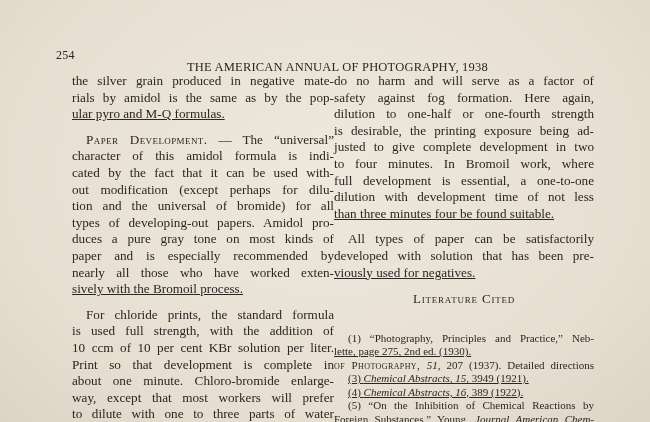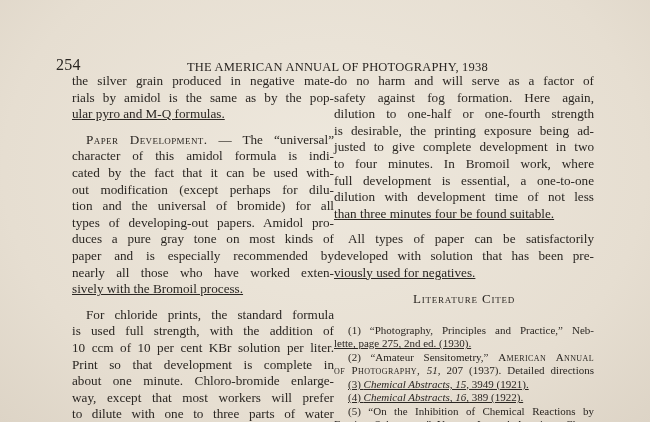--- a/index.html
+++ b/index.html
@@ -8,35 +8,35 @@
       background: #e9e2d6;
       background-image: radial-gradient(ellipse at 50% 40%, #eee8dd 0%, #e6ded1 70%, #ddd4c6 100%);
       font-family: "Liberation Serif", "DejaVu Serif", serif;
       color: #2a2622;
       position: relative;
     }
     .header {
       position: absolute; top: 44px; left: 56px; width: 560px;
       font-size: 12.5px; letter-spacing: 0.2px;
     }
-    .page-num { position: absolute; left: 0; top: 12px; font-size: 16px; }
+    .page-num { position: absolute; left: 0; top: 4px; font-size: 12px; }
     .running-title { position: absolute; left: 131px; top: 16px; font-size: 12.5px; }
     .col {
       position: absolute; top: 73px; font-size: 13.2px; line-height: 16.6px;
       text-align: justify;
     }
     .col-left { left: 72px; width: 262px; }
     .col-right { left: 334px; width: 260px; }
     .line { display: block; white-space: nowrap; text-align: justify; text-align-last: justify; height: 16.6px; }
     .line.last { text-align-last: left; text-decoration: underline; }
     .indent { padding-left: 14px; margin-top: 9px; }
     .sc { font-variant: small-caps; letter-spacing: 0.4px; }
     .heading {
       text-align: center; font-variant: small-caps; letter-spacing: 0.8px;
-      font-size: 13px; margin-top: 10px; margin-bottom: 16px; display: block;
+      font-size: 13px; margin-top: 10px; margin-bottom: 24px; display: block;
     }
     .refs { font-size: 11px; line-height: 13.5px; }
     .refs .line { height: 13.5px; }
     .ref-indent { padding-left: 14px; }
     i { font-style: italic; }
   </style>
 </head>
 <body>
 
 <div class="header">
@@ -85,21 +85,20 @@
   <span class="line indent">All types of paper can be satisfactorily</span>
   <span class="line">developed with solution that has been pre-</span>
   <span class="line last">viously used for negatives.</span>
 
   <span class="heading">Literature Cited</span>
 
   <div class="refs">
     <span class="line ref-indent">(1) “Photography, Principles and Practice,” Neb-</span>
     <span class="line last">lette, page 275, 2nd ed. (1930).</span>
 
-    <span class="line ref-indent"><span>(2) “Amateur Sensitometry,” </span><span class="sc">American Annual</span></span>
     <span class="line"><span class="sc">of Photography, </span><i>51</i><span>, 207 (1937). Detailed directions</span></span>
 
     <span class="line last ref-indent"><span>(3) </span><i>Chemical Abstracts, 15,</i><span> 3949 (1921).</span></span>
 
     <span class="line last ref-indent"><span>(4) </span><i>Chemical Abstracts, 16,</i><span> 389 (1922).</span></span>
 
     <span class="line ref-indent">(5) “On the Inhibition of Chemical Reactions by</span>
     <span class="line"><span>Foreign Substances,” Young, </span><i>Journal American Chem-</i></span>
 
   </div>

